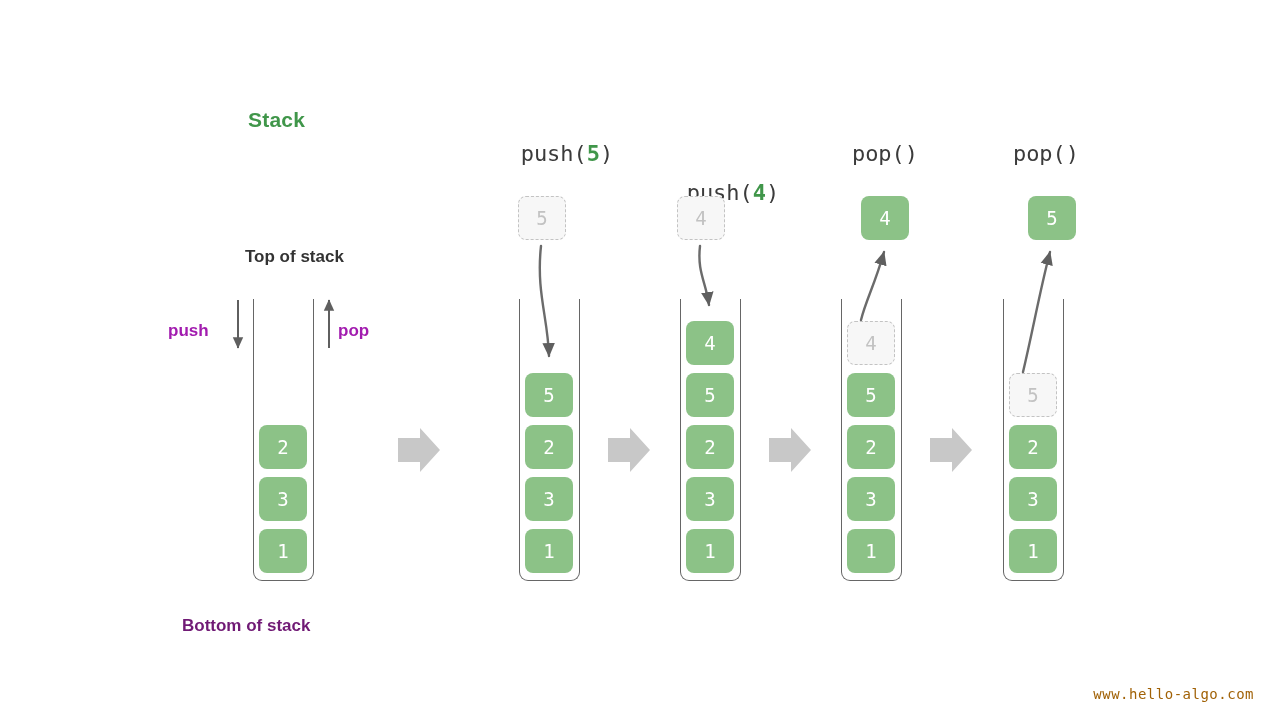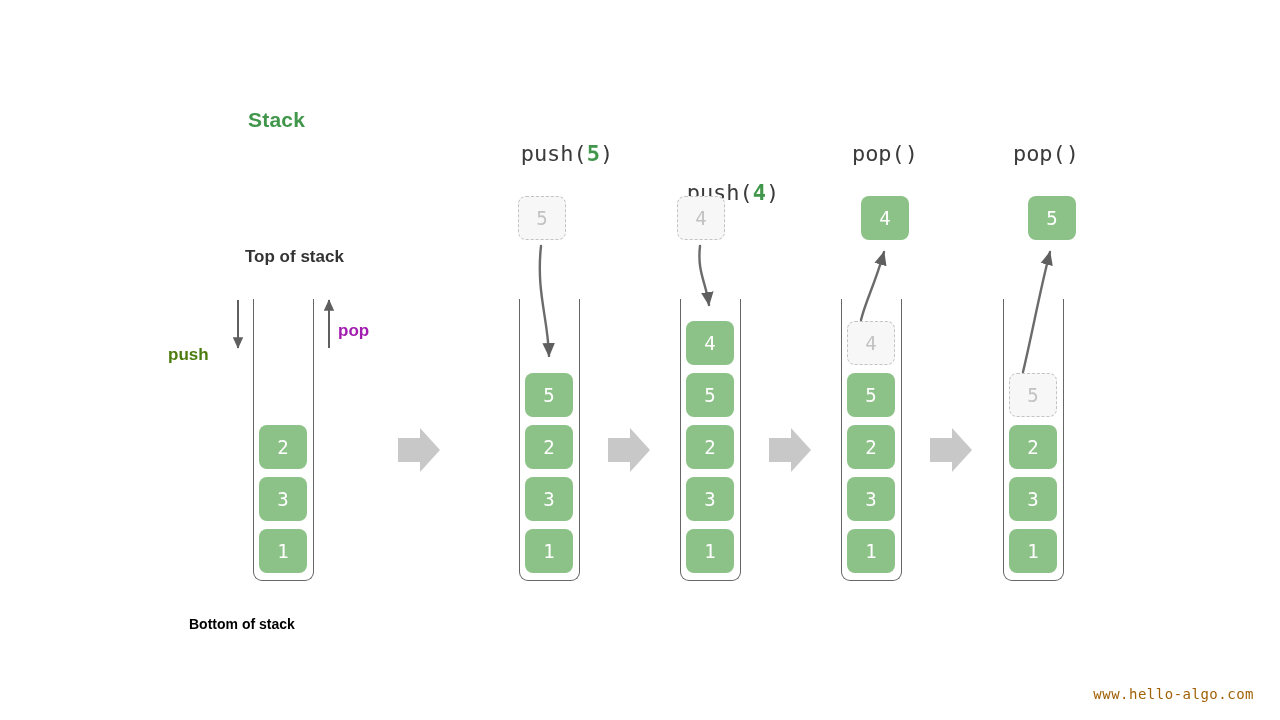--- a/index.html
+++ b/index.html
@@ -28,32 +28,31 @@
   .label-top {
     position: absolute;
     left: 216px; top: 247px;
     font-size: 17px; font-weight: bold;
     color: #333333;
     white-space: nowrap;
     margin-left: 29px;
   }
   .label-bottom {
     position: absolute;
-    left: 189px; top: 616px;
-    font-size: 14px; font-weight: bold;
-    color: #000000;
+    left: 182px; top: 616px;
+    font-size: 17px; font-weight: bold;
+    color: #701a75;
     white-space: nowrap;
   }
   .label-push {
     position: absolute;
     left: 168px; top: 321px;
     font-size: 17px; font-weight: bold;
-    color: #4d7c0f;
-    white-space: nowrap;
-    margin-top: 24px;
+    color: #a21caf;
+    white-space: nowrap;
   }
   .label-pop {
     position: absolute;
     left: 338px; top: 321px;
     font-size: 17px; font-weight: bold;
     color: #a21caf;
     white-space: nowrap;
   }
 
   

